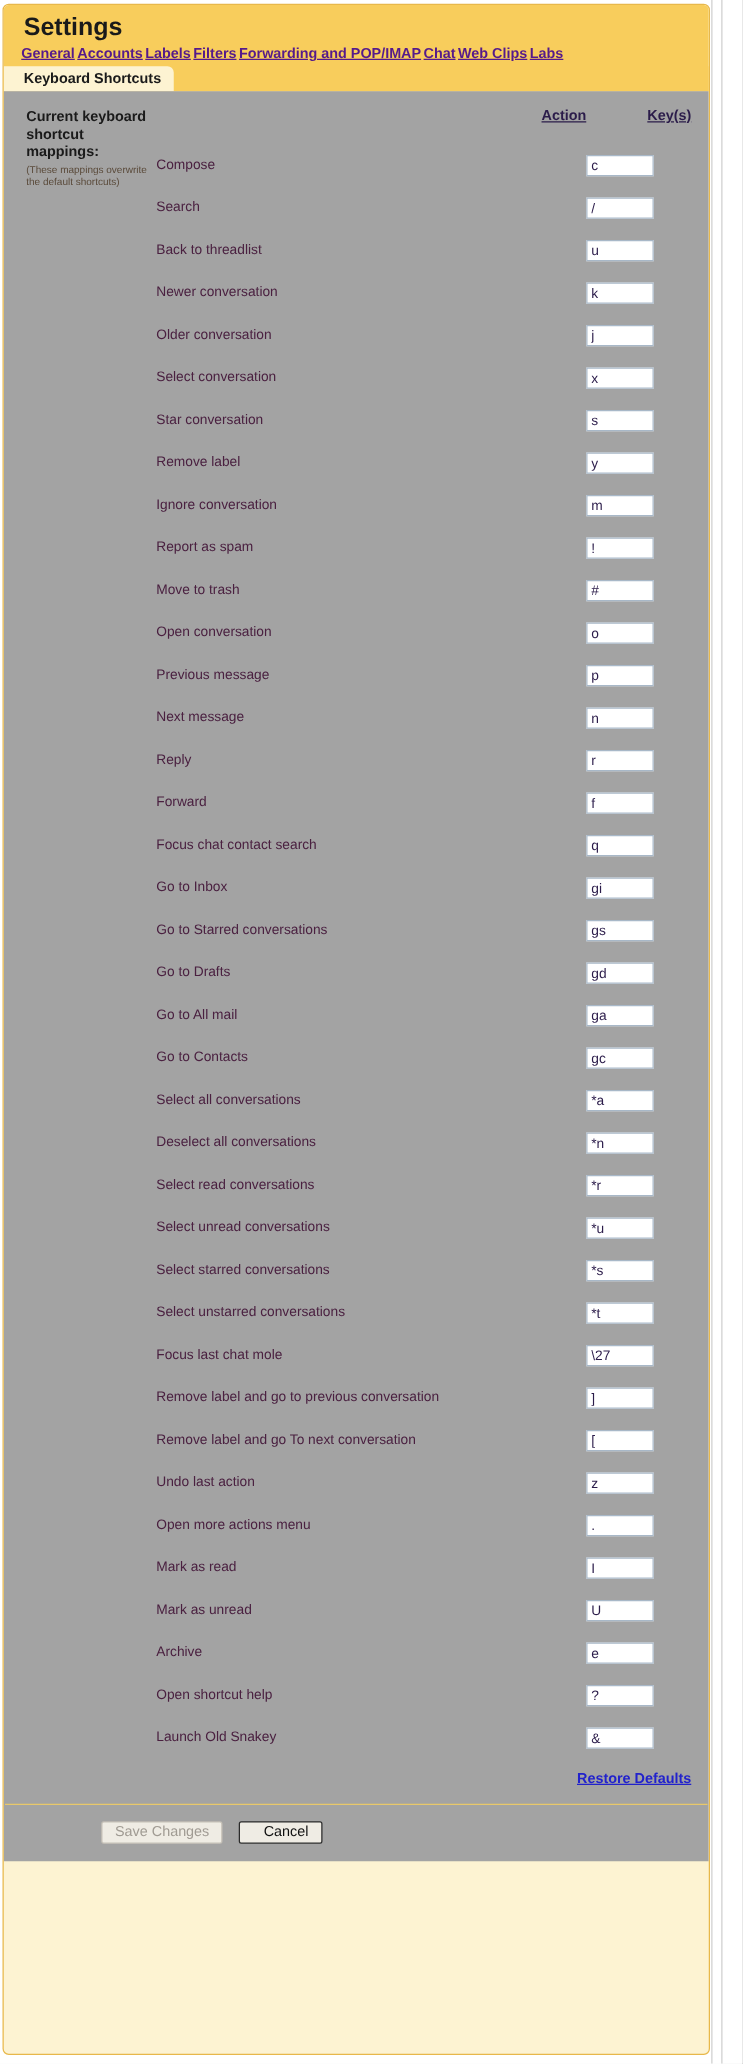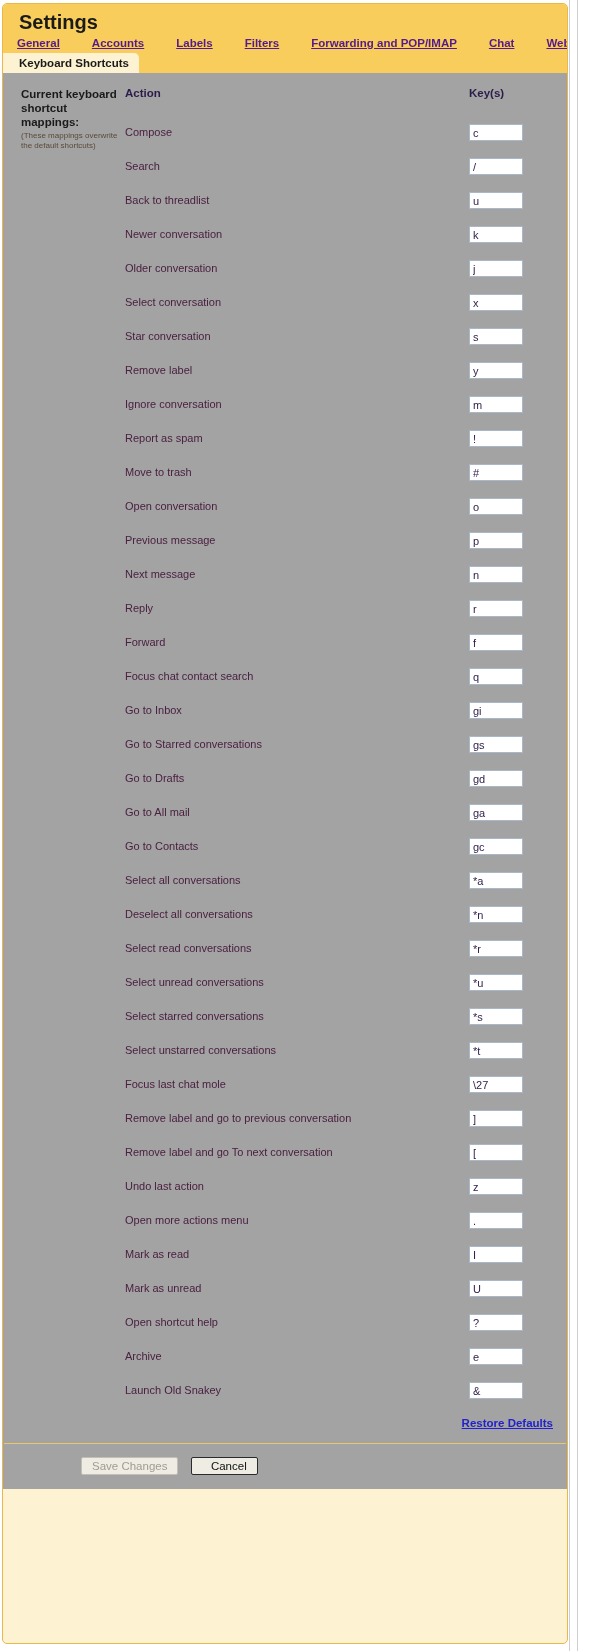--- a/index.html
+++ b/index.html
@@ -75,21 +75,21 @@
     padding: 0 0 0 14px;
     white-space: nowrap;
     font-size: 0;
   }
   .tab-link {
     display: inline-block;
     font-size: 11.5px;
     font-weight: bold;
     color: #551a8b;
     text-decoration: underline;
-    margin-right: 32px;
+    margin-right: 2px;
     cursor: pointer;
     padding-bottom: 4px;
   }
   .tab-link:last-child { margin-right: 0; }
 
   .tab-active-row {
     padding: 0 0 0 0;
     font-size: 0;
     background: #f8cd5c;
   }
@@ -138,24 +138,25 @@
   .main-col {
     flex: 1 1 auto;
     padding-right: 14px;
   }
 
   table.shortcut-table {
     width: 100%;
     border-collapse: collapse;
   }
   table.shortcut-table th {
-    text-align: left;
+    text-align: right;
     font-size: 11.5px;
     font-weight: bold;
     color: #2b1c4a;
+    text-decoration: underline;
     padding: 0 0 16px 0;
   }
   table.shortcut-table th.key-head {
     width: 84px;
   }
   table.shortcut-table td {
     padding: 0 0 0 0;
     vertical-align: middle;
     height: 34px;
   }
@@ -390,26 +391,26 @@
                 </tr>
                 <tr>
                   <td class="action-cell">Mark as read</td>
                   <td class="key-cell"><input type="text" class="key-input" value="I" style=""></td>
                 </tr>
                 <tr>
                   <td class="action-cell">Mark as unread</td>
                   <td class="key-cell"><input type="text" class="key-input" value="U" style=""></td>
                 </tr>
                 <tr>
+                  <td class="action-cell">Archive</td>
+                  <td class="key-cell"><input type="text" class="key-input" value="e" style=""></td>
+                </tr>
+                <tr>
                   <td class="action-cell">Open shortcut help</td>
                   <td class="key-cell"><input type="text" class="key-input" value="?" style=""></td>
-                </tr>
-                <tr>
-                  <td class="action-cell">Archive</td>
-                  <td class="key-cell"><input type="text" class="key-input" value="e" style=""></td>
                 </tr>
                 <tr>
                   <td class="action-cell">Launch Old Snakey</td>
                   <td class="key-cell"><input type="text" class="key-input" value="&amp;" style=""></td>
                 </tr>
               </tbody>
           </table>
 
           <div class="restore-row">
             <span class="restore-link">Restore Defaults</span>

